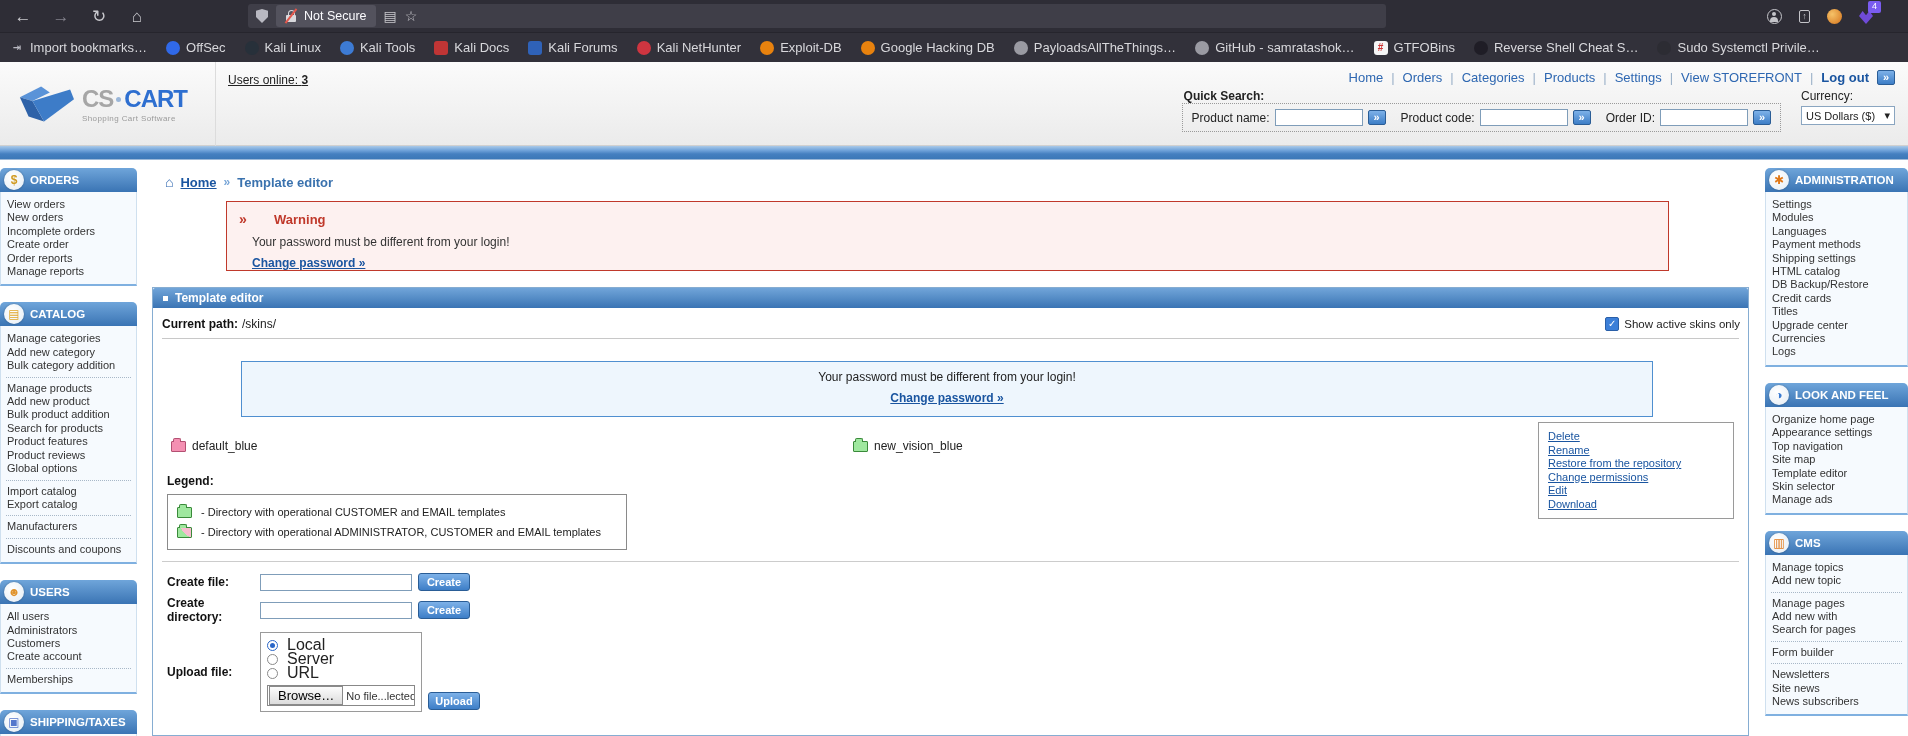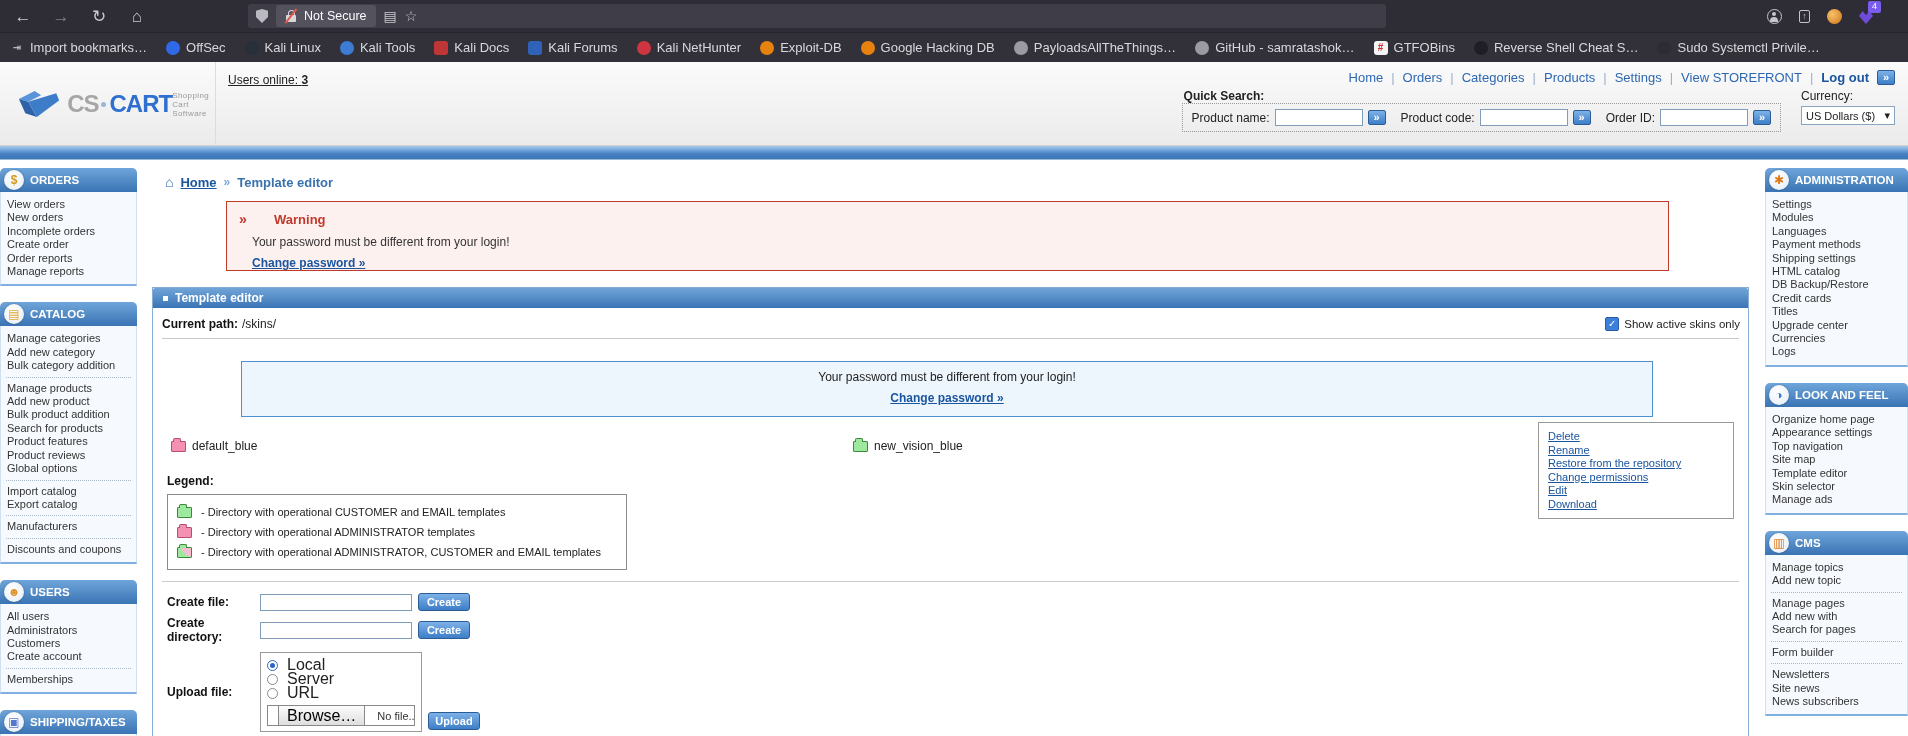--- a/index.html
+++ b/index.html
@@ -41,21 +41,21 @@
   .bookbar{height:30px;background:#32313a;display:flex;align-items:center;padding:0 10px;gap:19px;
     border-top:1px solid #26252d}
   .bm{display:inline-flex;align-items:center;gap:6px;cursor:pointer;white-space:nowrap}
   .bm-ic{width:14px;height:14px;border-radius:3px;display:inline-flex;align-items:center;justify-content:center;
     font-size:10px;font-weight:bold}
   .bm-lb{color:#d8d8dc;font-size:13px}
 
   
   .hdr{height:84px;background:linear-gradient(#fbfbfb,#ebebeb);border-bottom:1px solid #d0d0d0;display:flex}
   .logo-wrap{width:216px;height:84px;border-right:1px solid #dcdcdc;display:flex;align-items:center;padding-left:16px;gap:8px}
-  .logo-text{display:flex;flex-direction:row}
+  .logo-text{display:flex;flex-direction:column}
   .logo-line{font-weight:bold;font-size:24px;letter-spacing:-1px;display:flex;align-items:center;gap:3px}
   .logo-cs{color:#a6a6a6}
   .logo-dot{width:5px;height:5px;border-radius:50%;background:#9ab6d8;display:inline-block}
   .logo-cart{color:#2e6fd0}
   .logo-tag{font-size:8px;color:#9a9a9a;letter-spacing:.4px;margin-top:1px}
   .users-online{margin:11px 0 0 12px;font-size:12px;color:#222;text-decoration:underline;white-space:nowrap}
   .users-online b{font-weight:bold}
   .hdr-right{margin-left:auto;display:flex;flex-direction:column;align-items:flex-end;padding:8px 13px 0 0}
   .nav-row{display:flex;align-items:center;gap:8px;font-size:13px}
   .nlink{color:#2e67b1}
@@ -162,22 +162,22 @@
   .btn{margin-left:6px;height:18px;min-width:52px;background:linear-gradient(#7db1e8,#3d7ec7);
     border:1px solid #2a5d96;border-radius:3px;color:#fff;font-weight:bold;font-size:11px;cursor:pointer}
   .frow.upload{margin-top:8px}
   .upload-box{width:162px;border:1px solid #9a9a9a;background:#fff;padding:5px 6px}
   .rrow{display:flex;align-items:center;gap:9px;font-size:16px;line-height:14px;cursor:pointer}
   .radio{width:11px;height:11px;border:1px solid #8a8a8a;border-radius:50%;background:#fff;position:relative;flex:0 0 auto}
   .radio.on{border-color:#2a66c8}
   .radio.on::before{content:"";position:absolute;left:2px;top:2px;width:5px;height:5px;border-radius:50%;background:#2a66c8}
   .rlab{color:#222}
   .file-input{margin-top:5px;border:1px solid #888;display:flex;align-items:center;height:21px;overflow:hidden}
-  .browse{font-size:16px;padding:1px 8px;background:linear-gradient(#fcfcfc,#dcdcdc);
-    border:1px solid #8a8a8a;margin:10px;white-space:nowrap;cursor:pointer}
+  .browse{font-size:13px;padding:1px 8px;background:linear-gradient(#fcfcfc,#dcdcdc);
+    border:1px solid #8a8a8a;margin:1px;white-space:nowrap;cursor:pointer}
   .nofile{font-size:11px;color:#333;white-space:nowrap;overflow:hidden;padding:0 2px}
   .upload-btn{align-self:flex-end;margin-bottom:2px}
   .ops{position:absolute;top:134px;right:14px;width:196px;border:1px solid #9a9a9a;padding:7px 9px;background:#fff}
   .faction{display:block;font-size:11px;line-height:13.5px;color:#1a55a0;text-decoration:underline;white-space:nowrap}
 </style>
 </head>
 <body>
 
 <div class="toolbar">
   <span class="ticon">←</span>
@@ -446,24 +446,20 @@
           </span>
         </div>
 
       <div class="legend-label">Legend:</div>
       <div class="legend-box">
           <div class="lrow">
             <span class="folder customer"></span>
             <span class="ltext">- Directory with operational CUSTOMER and EMAIL templates</span>
           </div>
           <div class="lrow">
-            <span class="folder administrator"></span>
-            <span class="ltext">- Directory with operational ADMINISTRATOR templates</span>
-          </div>
-          <div class="lrow">
             <span class="folder mixed"></span>
             <span class="ltext">- Directory with operational ADMINISTRATOR, CUSTOMER and EMAIL templates</span>
           </div>
         </div>
       <div class="hr2"></div>
 
       <div class="form">
         <div class="frow">
           <span class="flabel">Create file:</span>
           <input class="finput" type="text" style="">

